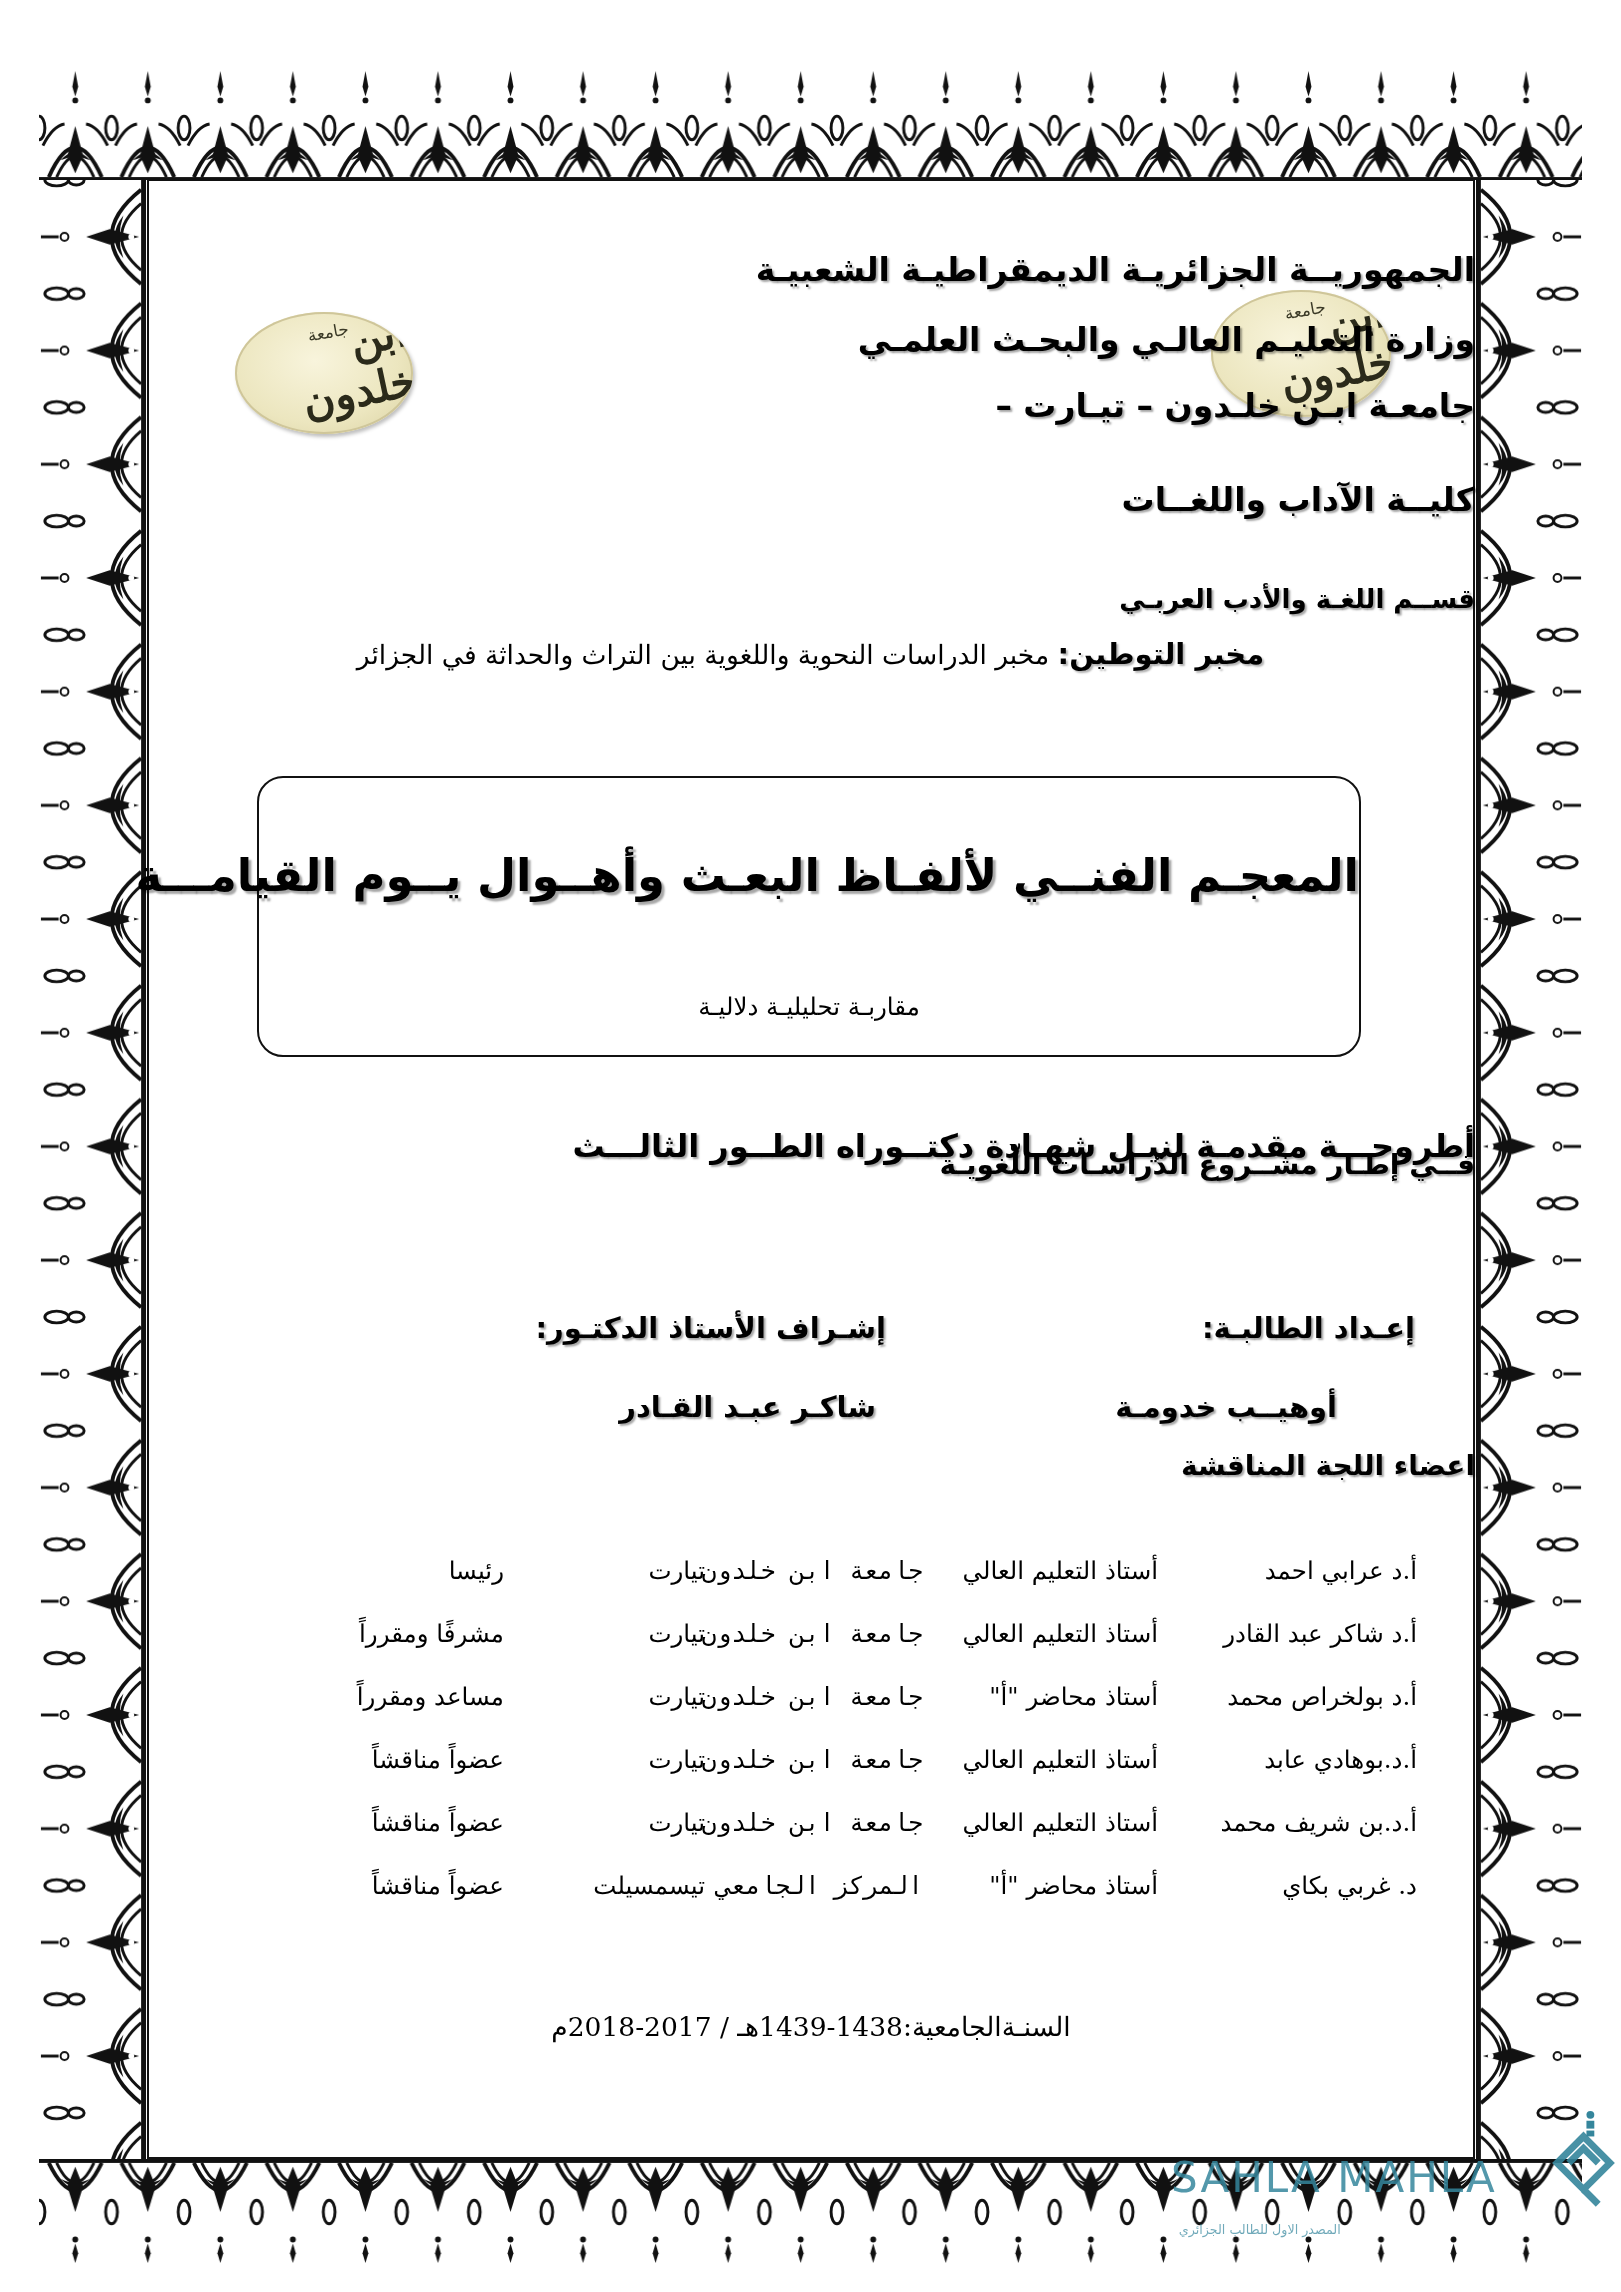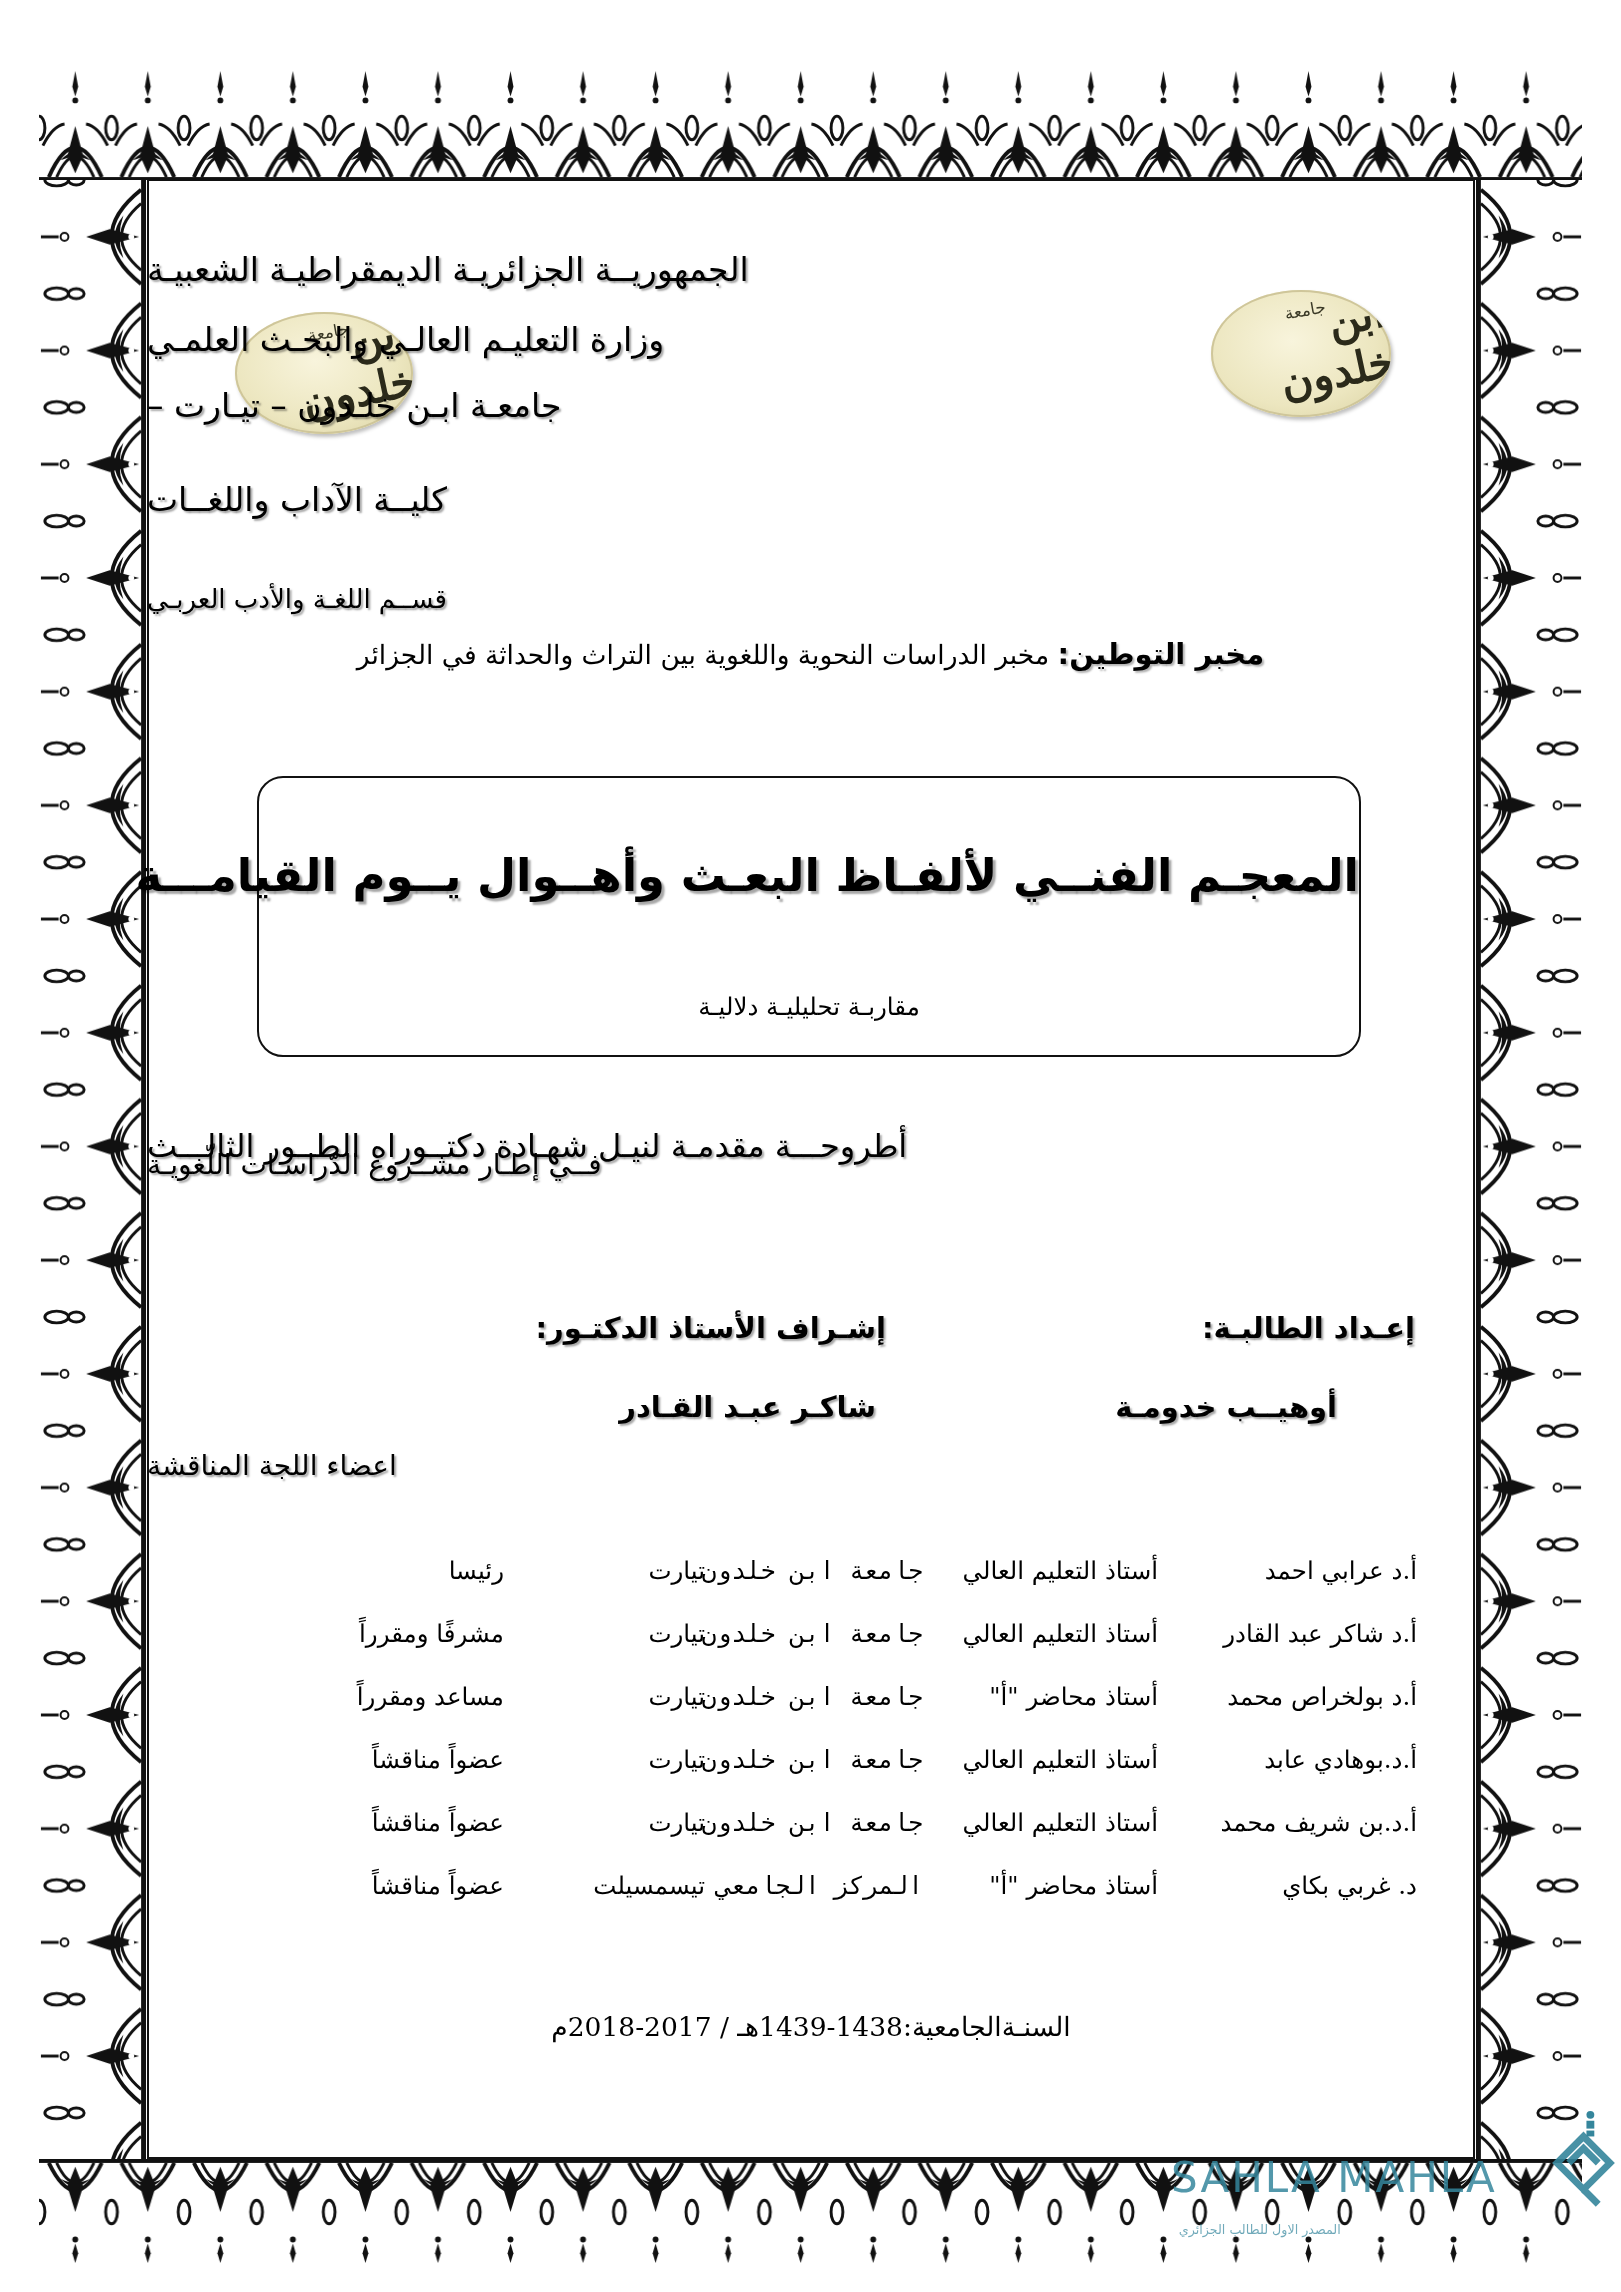--- a/index.html
+++ b/index.html
@@ -39,22 +39,22 @@
       font-size: 43px; color: #2b2a1a; transform: rotate(-12deg);
       letter-spacing: -2px;
     }
     .logo-top {
       position: absolute; top: 9.8px; left: 50%; transform: translateX(-40%) rotate(-10deg);
       font-size: 16.7px; color: #3a3926; font-family: "DejaVu Serif", serif;
     }
 
     
     .line {
-      position: absolute; left: 147px; width: 1328px; text-align: left;
-      font-family: "DejaVu Sans", sans-serif; font-weight: normal;
+      position: absolute; left: 147px; width: 1328px; text-align: right;
+      font-family: "DejaVu Sans", sans-serif; font-weight: bold;
       text-shadow: 2px 2px 2px rgba(0,0,0,0.35);
       white-space: nowrap;
     }
     .hdr-1 { top: 250px; font-size: 33px; }
     .hdr-2 { top: 320px; font-size: 33px; }
     .hdr-3 { top: 386px; font-size: 33px; }
     .hdr-4 { top: 480px; font-size: 33px; }
     .hdr-5 { top: 584px; font-size: 26px; }
 
     .lab-line {

